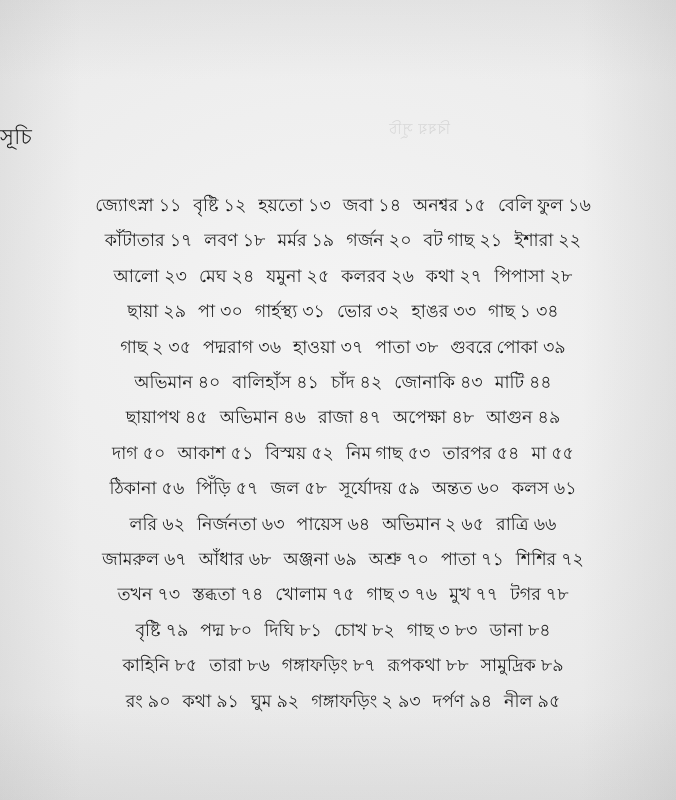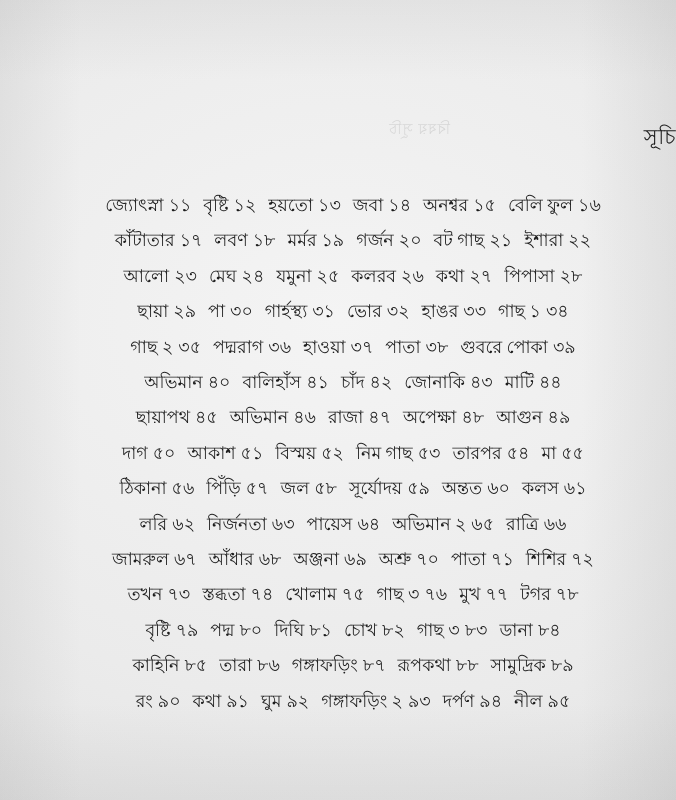--- a/index.html
+++ b/index.html
@@ -45,30 +45,30 @@
     color: #333;
     letter-spacing: 1px;
     transform: scaleX(-1);
     pointer-events: none;
   }
   #title {
     position: absolute;
     top: 121px;
     left: 0;
     width: 100%;
-    text-align: right;
+    text-align: left;
     font-size: 21px;
     color: #1b1b1b;
     letter-spacing: 0.5px;
     font-family: "Liberation Serif", "DejaVu Serif", serif;
   }
   #toc {
     position: absolute;
     top: 188px;
-    left: 29px;
+    left: 19px;
     width: 648px;
   }
   .toc-line {
     text-align: center;
     font-size: 17.5px;
     line-height: 35.4px;
     color: #1d1d1d;
     white-space: nowrap;
     font-family: "Liberation Serif", "DejaVu Serif", serif;
   }

